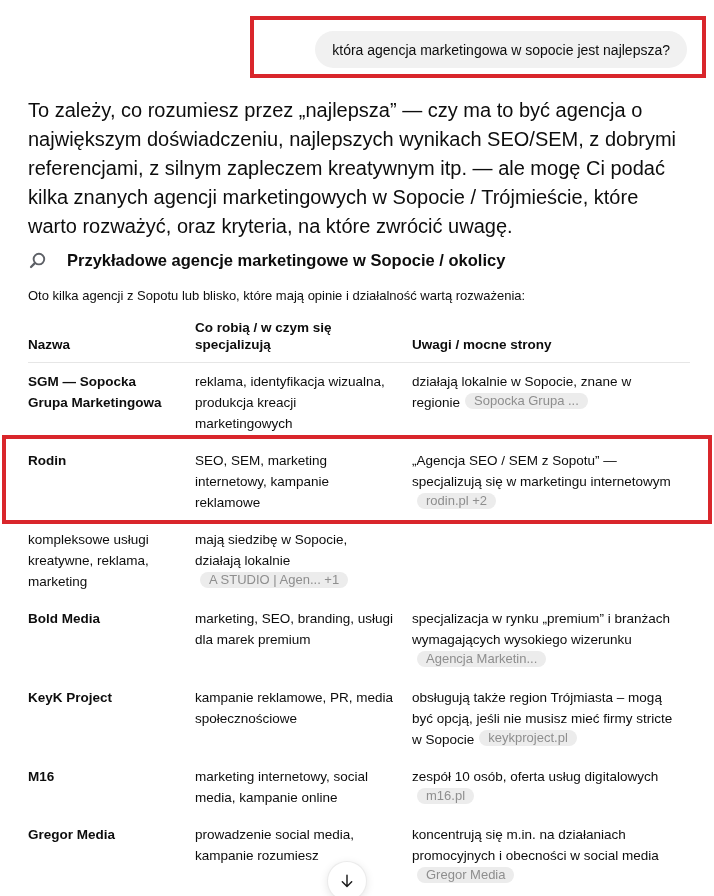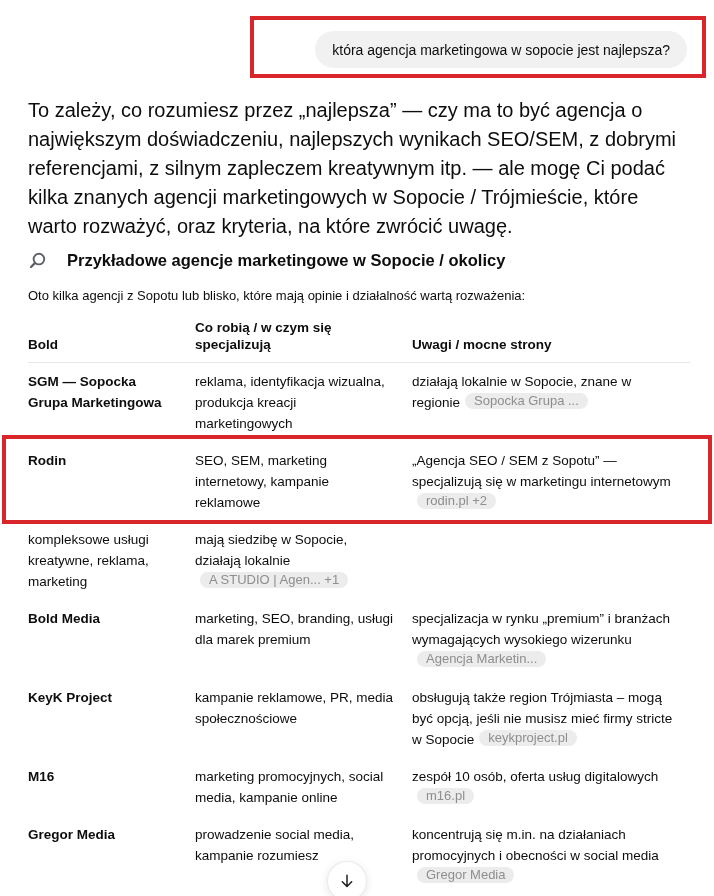--- a/index.html
+++ b/index.html
@@ -93,21 +93,21 @@
           <line x1="7.2" y1="12.8" x2="3.2" y2="16.8" stroke="#5d6066" stroke-width="2.4" stroke-linecap="round"></line>
         </svg>
       </span>
       <span>Przykładowe agencje marketingowe w Sopocie / okolicy</span>
     </div>
 
     <p class="lead">Oto kilka agencji z Sopotu lub blisko, które mają opinie i działalność wartą rozważenia:</p>
 
     <div class="agency-table">
       <div class="thead">
-        <div class="hcell">Bold</div>
+        <div class="hcell">Nazwa</div>
         <div class="hcell hcell2">Co robią / w czym się specjalizują</div>
         <div class="hcell">Uwagi / mocne strony</div>
       </div>
       <div class="tbody">
   <div class="trow">
     <div class="cell name">SGM — Sopocka Grupa Marketingowa</div>
     <div class="cell what">reklama, identyfikacja wizualna, produkcja kreacji marketingowych</div>
     <div class="cell notes"><span>działają lokalnie w Sopocie, znane w regionie</span><span class="badge">Sopocka Grupa ...</span></div>
   </div>
 
@@ -129,21 +129,21 @@
   </div>
 
   <div class="trow">
     <div class="cell name">KeyK Project</div>
     <div class="cell what">kampanie reklamowe, PR, media społecznościowe</div>
     <div class="cell notes"><span>obsługują także region Trójmiasta – mogą być opcją, jeśli nie musisz mieć firmy stricte w Sopocie</span><span class="badge">keykproject.pl</span></div>
   </div>
 
   <div class="trow">
     <div class="cell name">M16</div>
-    <div class="cell what">marketing promocyjnych, social media, kampanie online</div>
+    <div class="cell what">marketing internetowy, social media, kampanie online</div>
     <div class="cell notes"><span>zespół 10 osób, oferta usług digitalowych</span><span class="badge">m16.pl</span></div>
   </div>
 
   <div class="trow">
     <div class="cell name">Gregor Media</div>
     <div class="cell what">prowadzenie social media, kampanie rozumiesz</div>
     <div class="cell notes"><span>koncentrują się m.in. na działaniach promocyjnych i obecności w social media</span><span class="badge">Gregor Media</span></div>
   </div>
 </div>
     </div>

